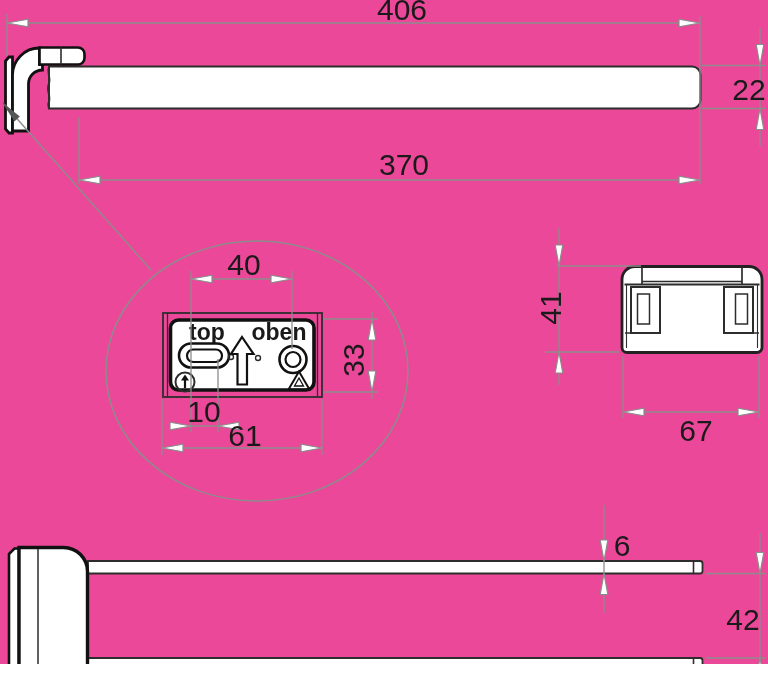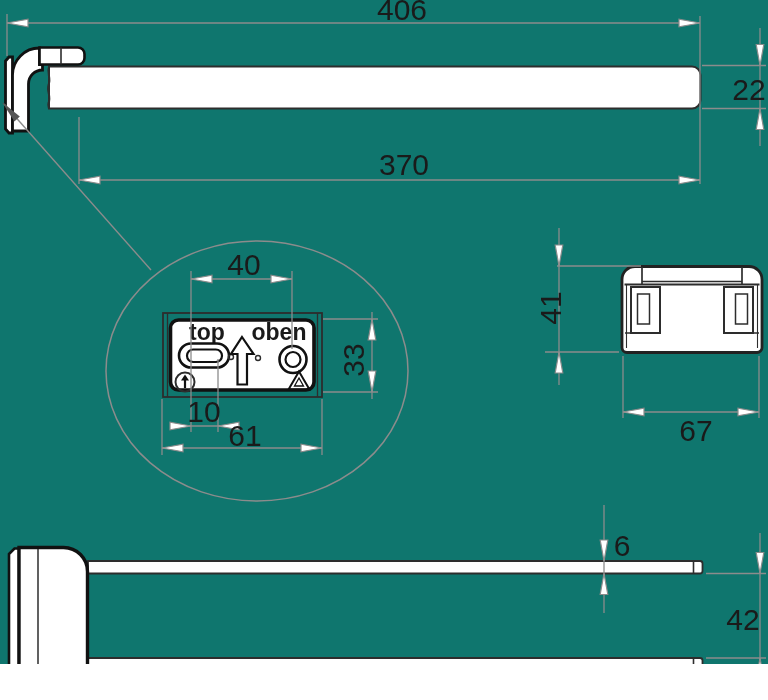--- a/index.html
+++ b/index.html
@@ -1,16 +1,16 @@
 <!DOCTYPE html>
 <html><head>
 <meta charset="utf-8">
 <style>
   html,body{margin:0;padding:0;background:#fff;}
-  #stage{position:relative;width:768px;height:664px;background:#0f766e;overflow:hidden;
+  #stage{position:relative;width:768px;height:664px;background:#ec4899;overflow:hidden;
          font-family:"Liberation Sans", sans-serif;}
   svg{display:block;}
   text{fill:#1a1a1a;font-family:"Liberation Sans", sans-serif;}
   .dim-text{font-size:30px;}
   .plate-text{font-size:23px;font-weight:bold;}
   .obj{stroke:#2d2d2d;fill:#ffffff;stroke-width:2;}
   .obj-bold{stroke:#111111;fill:#ffffff;stroke-width:3;}
   .obj-line{stroke:#2d2d2d;fill:none;stroke-width:1.6;}
   .dim{stroke:#8c8c8c;fill:none;stroke-width:1.3;}
   .arrow{stroke:#8c8c8c;fill:#ffffff;stroke-width:1.2;stroke-linejoin:miter;}

